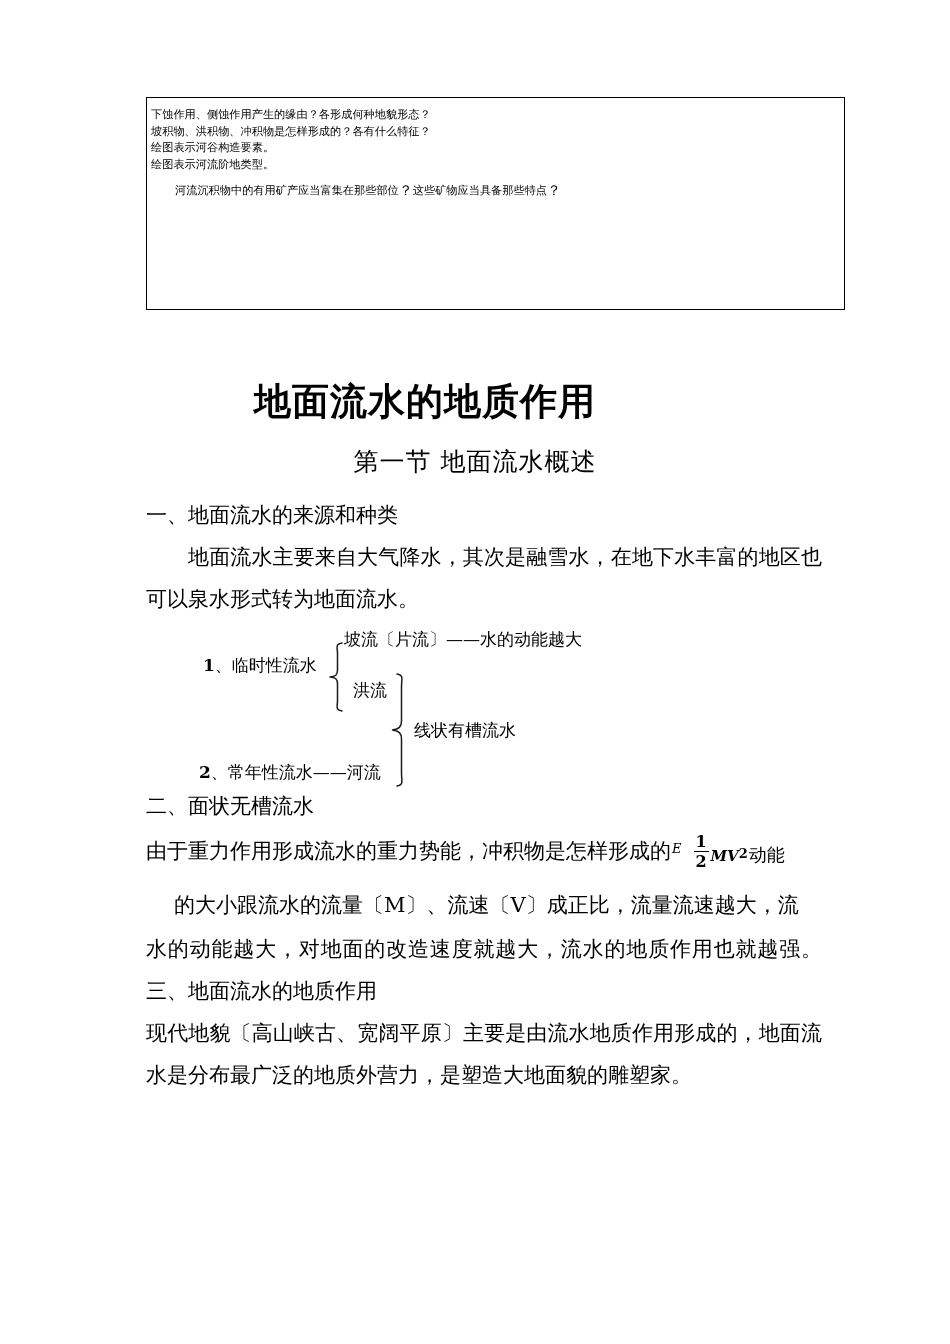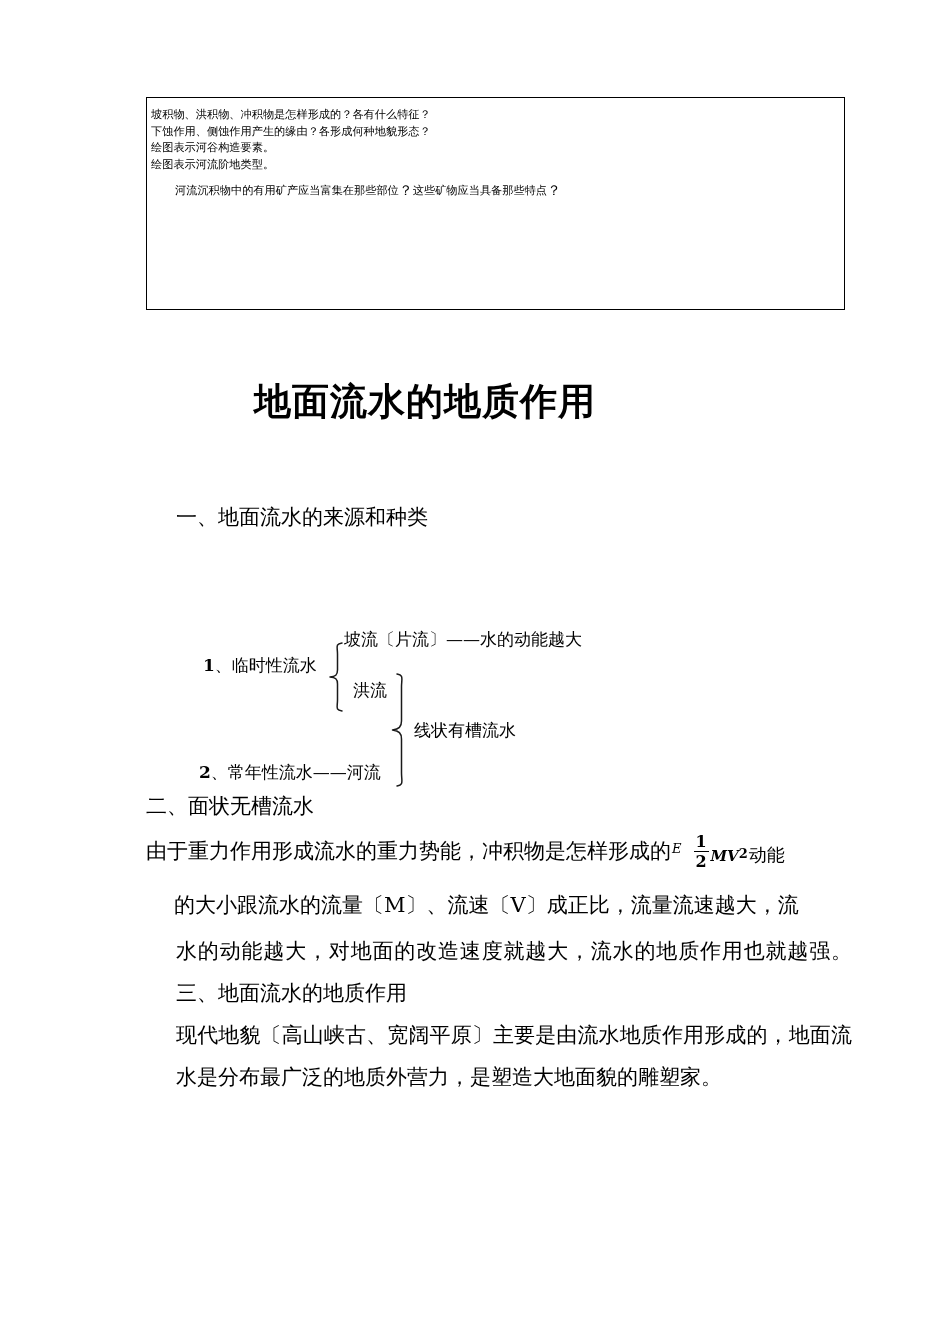--- a/index.html
+++ b/index.html
@@ -79,23 +79,22 @@
     letter-spacing: 1px;
   }
 
   
   .body-text {
     position: absolute;
     left: 146px;
     width: 676px;
     font-size: 21px;
     line-height: 42px;
-    font-family: Liberation Serif, serif;
+    font-family: Liberation Mono, monospace;
     text-align: justify;
-    margin-left: 30px;
   }
   .b1 { top: 496px; }
   .b2 { top: 538px; text-indent: 42px; }
   .b3 { top: 930px; }
   .b4 { top: 1014px; }
 
   
   .lead-2 {
     position: absolute;
     left: 146px;
@@ -214,32 +213,34 @@
     stroke-linecap: round;
     stroke-linejoin: round;
   }
 </style>
 </head>
 <body>
 
 <div class="page">
 
   <div class="question-box">
+    <div class="q-line">下蚀作用、侧蚀作用产生的缘由？各形成何种地貌形态？</div>
     <div class="q-line">坡积物、洪积物、冲积物是怎样形成的？各有什么特征？</div>
-    <div class="q-line">下蚀作用、侧蚀作用产生的缘由？各形成何种地貌形态？</div>
     <div class="q-line">绘图表示河谷构造要素。</div>
     <div class="q-line">绘图表示河流阶地类型。</div>
     <div class="q-line spaced"><span>河流沉积物中的有用矿产应当富集在那些部位</span><span class="qm">？</span><span>这些矿物应当具备那些特点</span><span class="qm">？</span></div>
   </div>
 
   <div class="doc-title">地面流水的地质作用</div>
 
+  <div class="section-heading">第一节  地面流水概述</div>
 
   <div class="body-text b1">一、地面流水的来源和种类</div>
 
+  <div class="body-text b2">地面流水主要来自大气降水，其次是融雪水，在地下水丰富的地区也可以泉水形式转为地面流水。</div>
 
   <div class="diagram">
 
     <div class="dg-label dg-slope">坡流〔片流〕——水的动能越大</div>
 
     <div class="dg-label dg-temp"><span class="dg-num">1</span><span>、</span><span>临时性流水</span></div>
 
     <div class="dg-label dg-flood">洪流</div>
 
     <div class="dg-label dg-linear">线状有槽流水</div>

